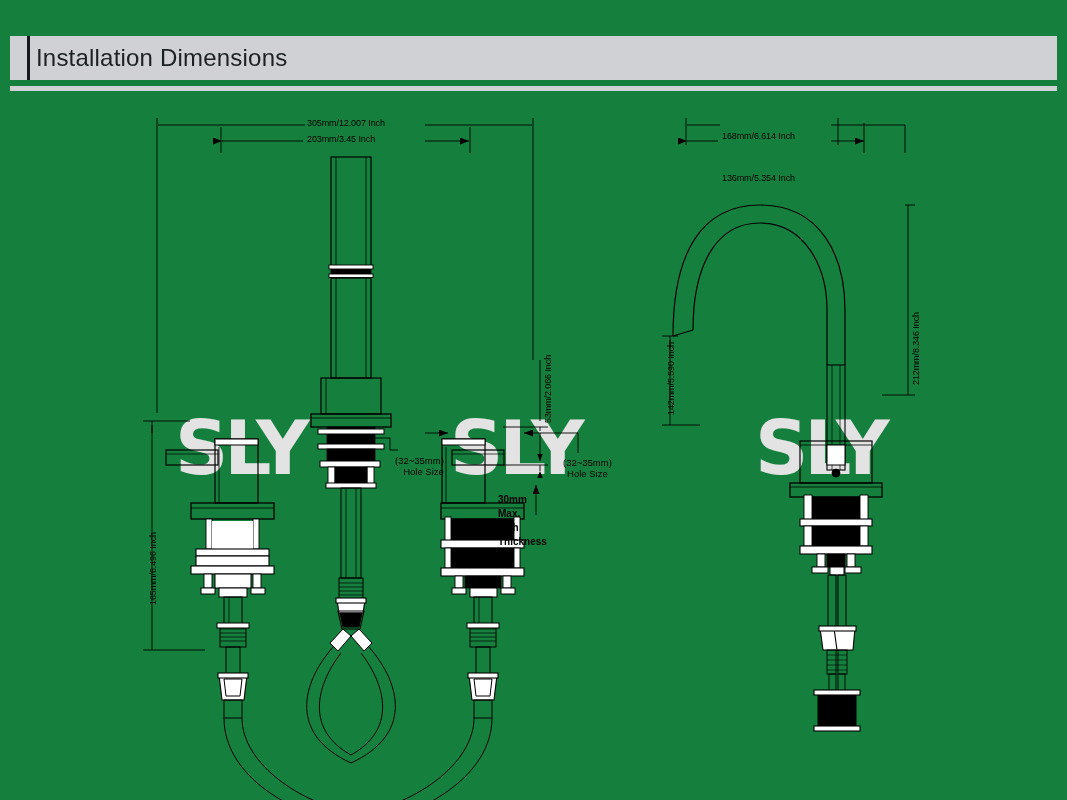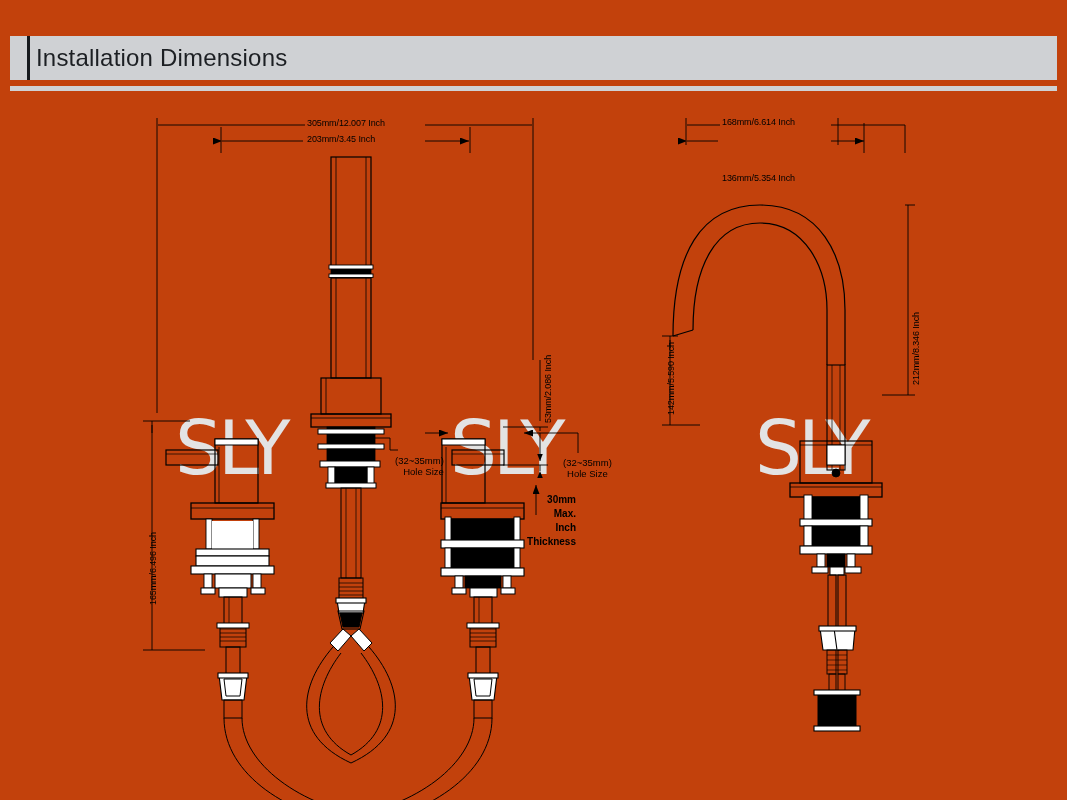--- a/index.html
+++ b/index.html
@@ -11,21 +11,21 @@
     width: 1067px;
     height: 800px;
     font-family: "Liberation Sans", sans-serif;
     overflow: hidden;
     position: relative;
   }
   #page {
     position: relative;
     width: 1067px;
     height: 800px;
-    background: #c2410c;
+    background: #15803d;
   }
   
   .header-band {
     position: absolute;
     left: 10px;
     top: 36px;
     width: 1047px;
     height: 44px;
     background: #cfd1d4;
   }
@@ -80,32 +80,32 @@
     transform-origin: 0 0;
     transform: rotate(-90deg);
   }
   .note {
     position: absolute;
     font-family: "Liberation Sans", sans-serif;
     font-size: 9.5px;
     color: #000;
     white-space: nowrap;
     line-height: 11px;
-    text-align: right;
+    text-align: left;
   }
   .note.bold {
     font-weight: bold;
     font-size: 10px;
     line-height: 14px;
   }
   
   .wm {
     position: absolute;
     font-family: "DejaVu Sans", sans-serif;
-    font-weight: normal;
+    font-weight: bold;
     font-size: 74px;
     color: #e3e3e3;
     letter-spacing: -4px;
     user-select: none;
     pointer-events: none;
   }
 </style>
 </head>
 <body>
 
@@ -372,21 +372,21 @@
 
       <line x1="905" y1="110" x2="915" y2="110" stroke-width="0.9"></line>
       <line x1="882" y1="300" x2="915" y2="300" stroke-width="0.9"></line>
       <line x1="908" y1="110" x2="908" y2="300" stroke-width="0.9"></line>
 
       </g>
     </svg>
 
     <div class="dim" style="left:307px; top:23px;">305mm/12.007 Inch</div>
     <div class="dim" style="left:307px; top:39px;">203mm/3.45 Inch</div>
-    <div class="dim" style="left:722px; top:22px;">168mm/6.614 Inch</div>
+    <div class="dim" style="left:722px; top:36px;">168mm/6.614 Inch</div>
     <div class="dim" style="left:722px; top:39px;margin-top:39px;">136mm/5.354 Inch</div>
 
     <div class="dim v" style="left:543px; top:328px;">53mm/2.086 Inch</div>
     <div class="dim v" style="left:148px; top:510px;">165mm/6.496 Inch</div>
     <div class="dim v" style="left:666px; top:320px;">142mm/5.590 Inch</div>
     <div class="dim v" style="left:911px; top:290px;">212mm/8.346 Inch</div>
 
     <div class="note" style="left:395px; top:360px; text-align:left;">
       <div>(32~35mm)</div>
       <div style="text-align:right;">Hole Size</div>

